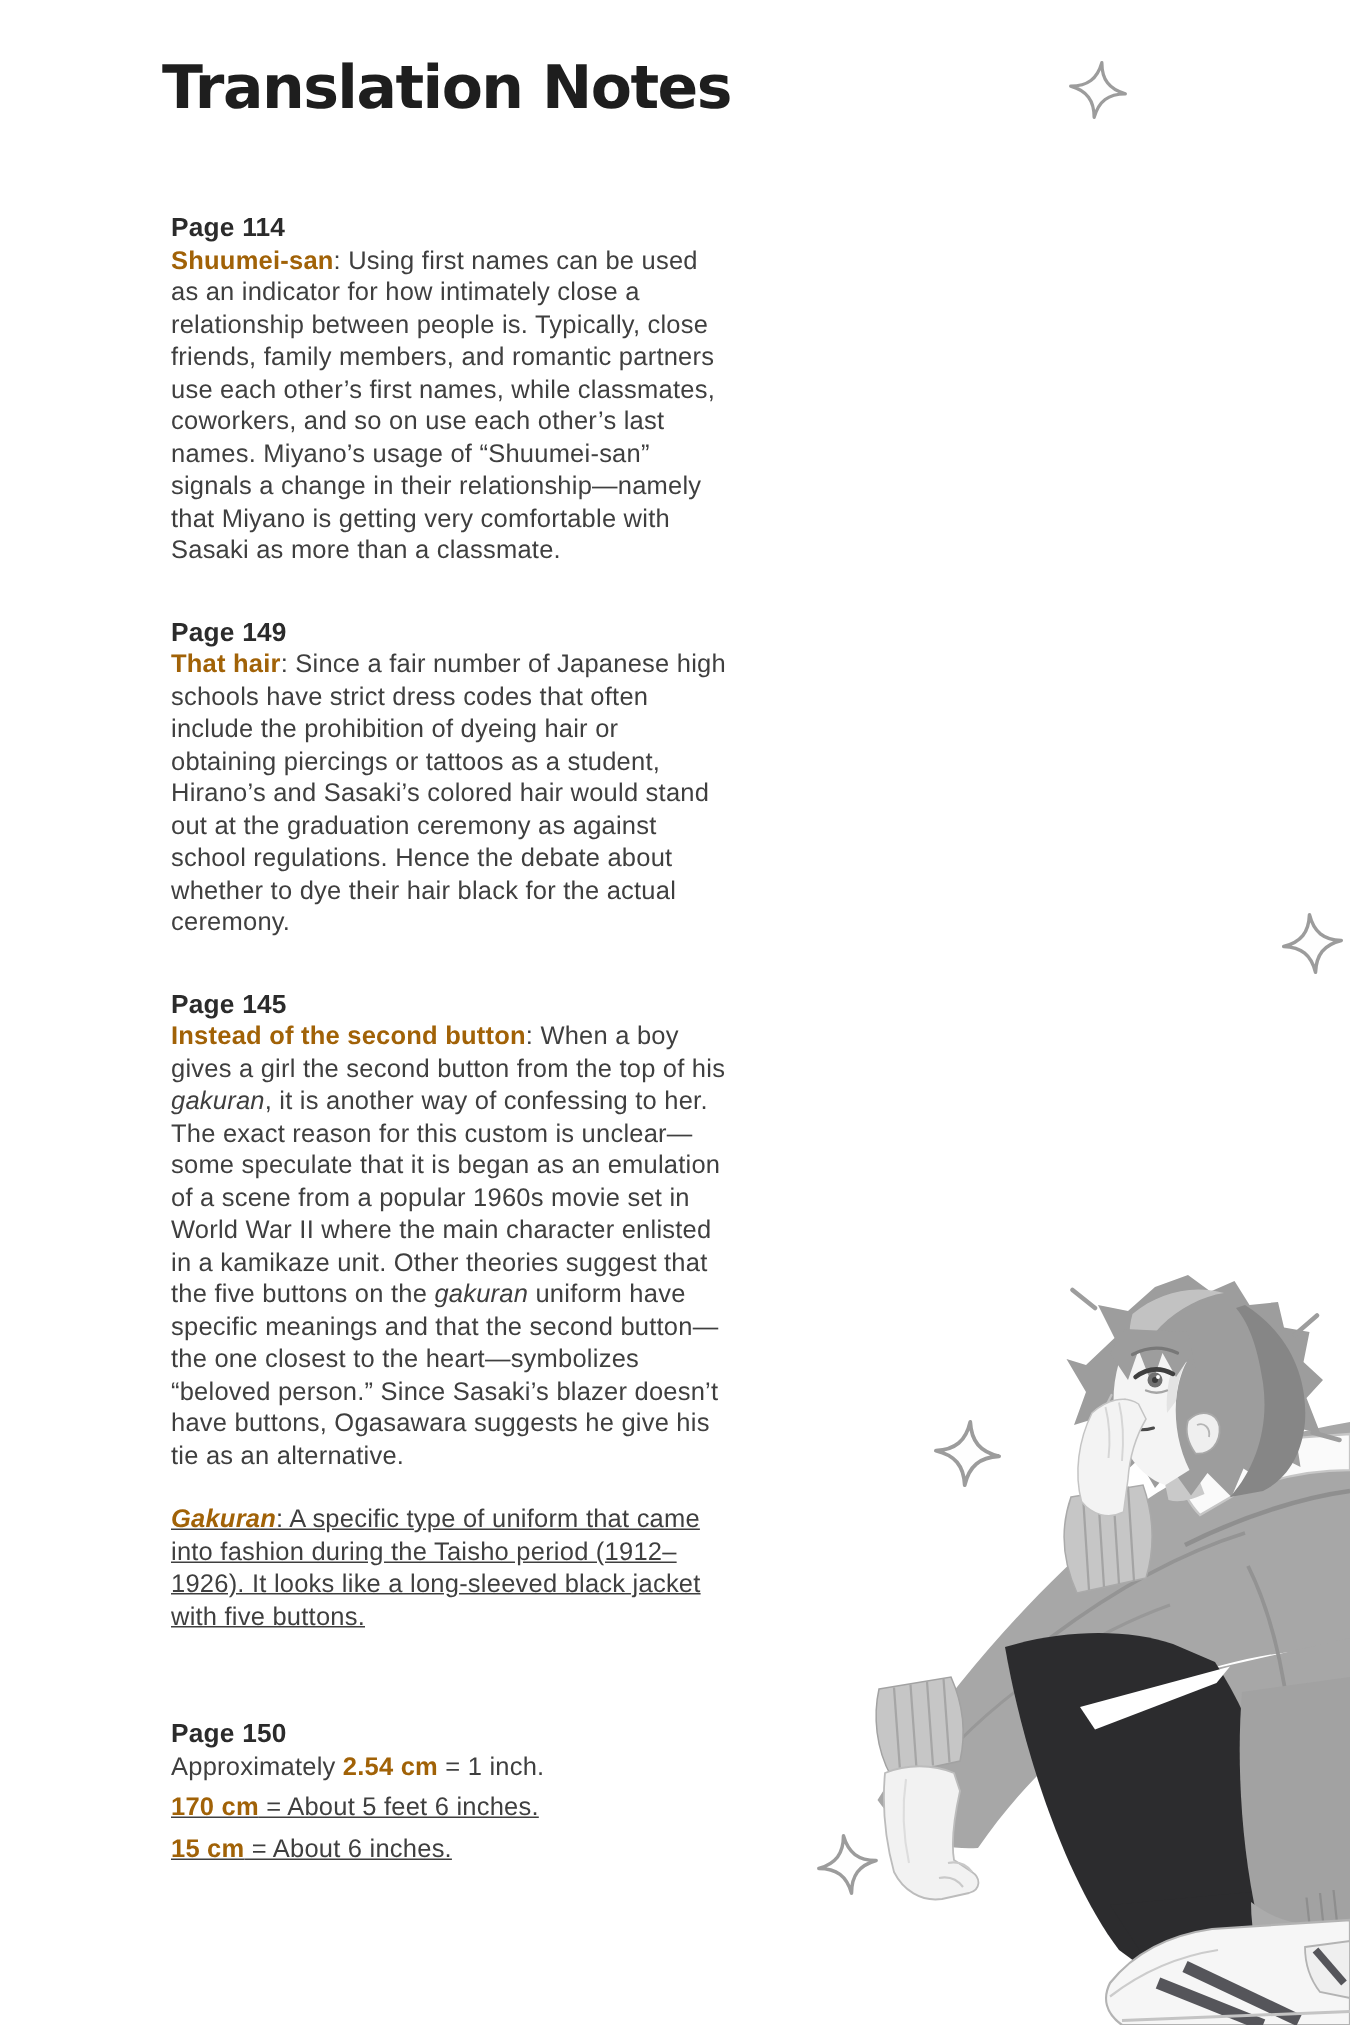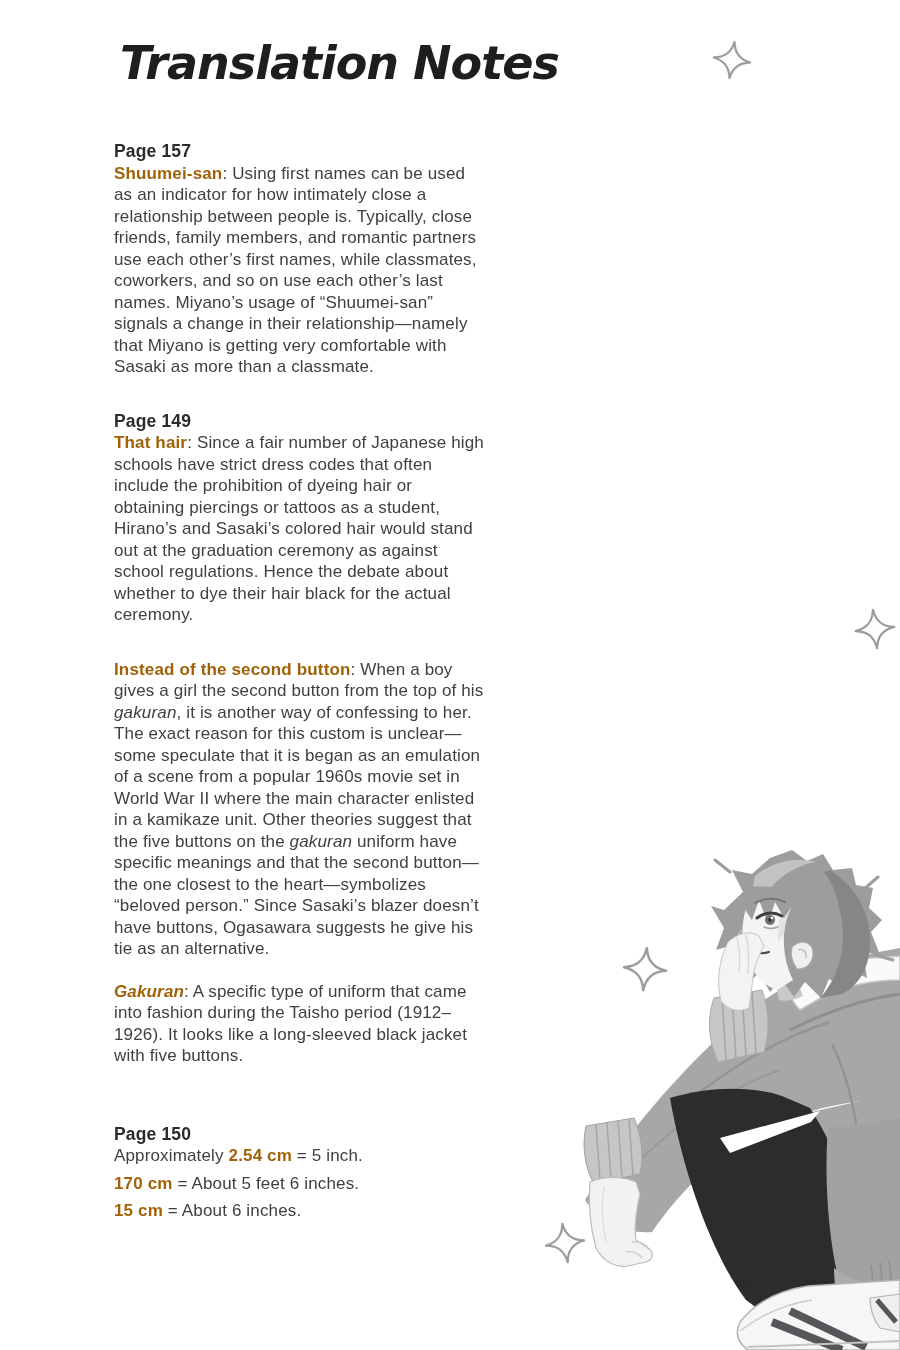--- a/index.html
+++ b/index.html
@@ -2,36 +2,36 @@
 <html><head>
 <meta charset="utf-8">
 <style>
   html,body{margin:0;padding:0;}
   body{
     width:900px;height:1350px;position:relative;overflow:hidden;
     background:#ffffff;
     font-family:"Liberation Sans",sans-serif;
   }
   .page-title{
-    position:absolute;left:120px;top:36px;margin:0;
+    position:absolute;left:108px;top:36px;margin:0;
     font-family:"DejaVu Sans",sans-serif;
-    font-size:46px;font-weight:700;letter-spacing:-1px;color:#1e1e1e;font-style:italic;
+    font-size:40px;font-weight:700;letter-spacing:-1px;color:#1e1e1e;
   }
   .notes{
     position:absolute;left:114px;top:141px;width:372px;
     font-size:17px;line-height:21.5px;letter-spacing:.15px;color:#3f3f3f;
   }
   .note-section + .note-section{margin-top:33px;}
   .note-section.extra-gap{margin-top:57px;}
   .note-heading{
     margin:0;font-size:17.5px;line-height:21.5px;font-weight:700;color:#2b2b2b;
     font-family:"Liberation Sans",sans-serif;
   }
   .note-paragraph{margin:0;}
-  .note-paragraph + .note-paragraph{margin-top:21px;}
+  .note-paragraph + .note-paragraph{margin-top:21px;text-decoration:underline;}
   .note-section.tight .note-paragraph + .note-paragraph{margin-top:6px;}
   .note-paragraph .b,.note-heading{font-weight:700;}
   .b{font-weight:700;color:#a16207;}
   .i{font-style:italic;}
   .sparkle{position:absolute;pointer-events:none;}
   .sparkle svg{display:block;}
   .sp1{left:712px;top:40px;width:40px;height:40px;transform:rotate(8deg);}
   .sp2{left:854px;top:608px;width:42px;height:42px;transform:rotate(-6deg);}
   .sp3{left:622px;top:946px;width:46px;height:46px;transform:rotate(5deg);}
   .sp4{left:544px;top:1222px;width:42px;height:42px;transform:rotate(-8deg);}
@@ -39,34 +39,35 @@
     position:absolute;left:580px;top:830px;width:320px;height:520px;overflow:hidden;
   }
 </style>
 </head>
 <body>
 
 <h1 class="page-title">Translation Notes</h1>
 
 <div class="notes">
     <section class="note-section">
-      <h2 class="note-heading">Page 157</h2>
+      <h2 class="note-heading">Page 114</h2>
       <p class="note-paragraph"><span class="b">Shuumei-san</span><span>: Using first names can be used as an indicator for how intimately close a relationship between people is. Typically, close friends, family members, and romantic partners use each other’s first names, while classmates, coworkers, and so on use each other’s last names. Miyano’s usage of “Shuumei-san” signals a change in their relationship—namely that Miyano is getting very comfortable with Sasaki as more than a classmate.</span></p>
     </section>
     <section class="note-section">
       <h2 class="note-heading">Page 149</h2>
       <p class="note-paragraph"><span class="b">That hair</span><span>: Since a fair number of Japanese high schools have strict dress codes that often include the prohibition of dyeing hair or obtaining piercings or tattoos as a student, Hirano’s and Sasaki’s colored hair would stand out at the graduation ceremony as against school regulations. Hence the debate about whether to dye their hair black for the actual ceremony.</span></p>
     </section>
     <section class="note-section">
+      <h2 class="note-heading">Page 145</h2>
       <p class="note-paragraph"><span class="b">Instead of the second button</span><span>: When a boy gives a girl the second button from the top of his </span><span class="i">gakuran</span><span>, it is another way of confessing to her. The exact reason for this custom is unclear—some speculate that it is began as an emulation of a scene from a popular 1960s movie set in World War II where the main character enlisted in a kamikaze unit. Other theories suggest that the five buttons on the </span><span class="i">gakuran</span><span> uniform have specific meanings and that the second button—the one closest to the heart—symbolizes “beloved person.” Since Sasaki’s blazer doesn’t have buttons, Ogasawara suggests he give his tie as an alternative.</span></p>
       <p class="note-paragraph"><span class="b i">Gakuran</span><span>: A specific type of uniform that came into fashion during the Taisho period (1912–1926). It looks like a long-sleeved black jacket with five buttons.</span></p>
     </section>
     <section class="note-section extra-gap tight">
       <h2 class="note-heading">Page 150</h2>
-      <p class="note-paragraph"><span>Approximately </span><span class="b">2.54 cm</span><span> = 5 inch.</span></p>
+      <p class="note-paragraph"><span>Approximately </span><span class="b">2.54 cm</span><span> = 1 inch.</span></p>
       <p class="note-paragraph"><span class="b">170 cm</span><span> = About 5 feet 6 inches.</span></p>
       <p class="note-paragraph"><span class="b">15 cm</span><span> = About 6 inches.</span></p>
     </section>
   </div>
 
 <span class="sparkle sp1">
   <svg viewBox="0 0 100 100" width="100%" height="100%">
       <path d="M50,4 C54,32 68,46 96,50 C68,54 54,68 50,96 C46,68 32,54 4,50 C32,46 46,32 50,4 Z" fill="#fefefe" stroke="#9c9c9c" stroke-width="5.5" stroke-linejoin="round"></path>
     </svg>
 </span>

